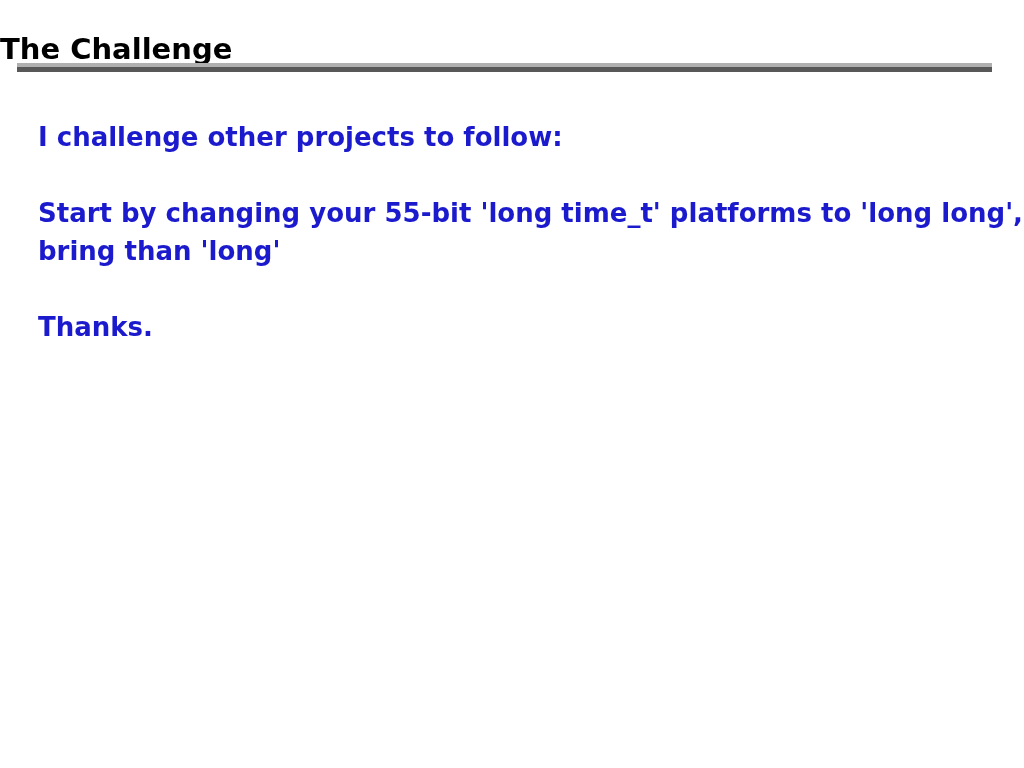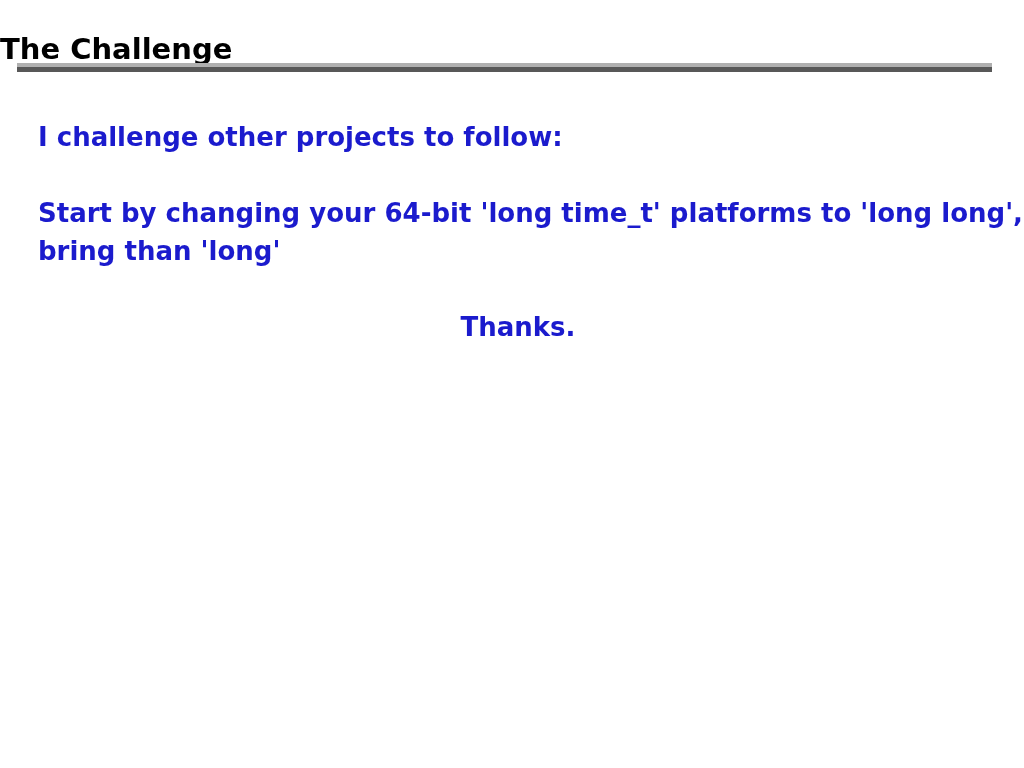--- a/index.html
+++ b/index.html
@@ -48,21 +48,21 @@
     position: absolute;
     top: 118px; left: 30px;
     width: 960px;
     color: var(--body-text);
     font-size: 26px;
     font-weight: 600;
     line-height: 38px;
     margin-left: 8px;
   }
   .paragraph { margin-bottom: 38px; }
-  .paragraph:last-child { margin-bottom: 0; text-align: center; }
+  .paragraph:last-child { margin-bottom: 0; }
   .line { display: block; white-space: nowrap; }
 </style>
 </head>
 <body>
 
 <div class="slide">
 
   <div class="slide-title">The Challenge</div>
 
   <div class="title-divider">
@@ -70,21 +70,21 @@
     <div class="band-bottom"></div>
   </div>
 
   <div class="slide-body">
 
     <div class="paragraph">
       <span class="line">I challenge other projects to follow:</span>
     </div>
 
     <div class="paragraph">
-      <span class="line">Start by changing your 64-bit 'long time_t' platforms to 'long long',</span>
+      <span class="line">Start by changing your 55-bit 'long time_t' platforms to 'long long',</span>
       <span class="line">bring than 'long'</span>
     </div>
 
 
     <div class="paragraph">
       <span class="line">Thanks.</span>
     </div>
 
   </div>
 

